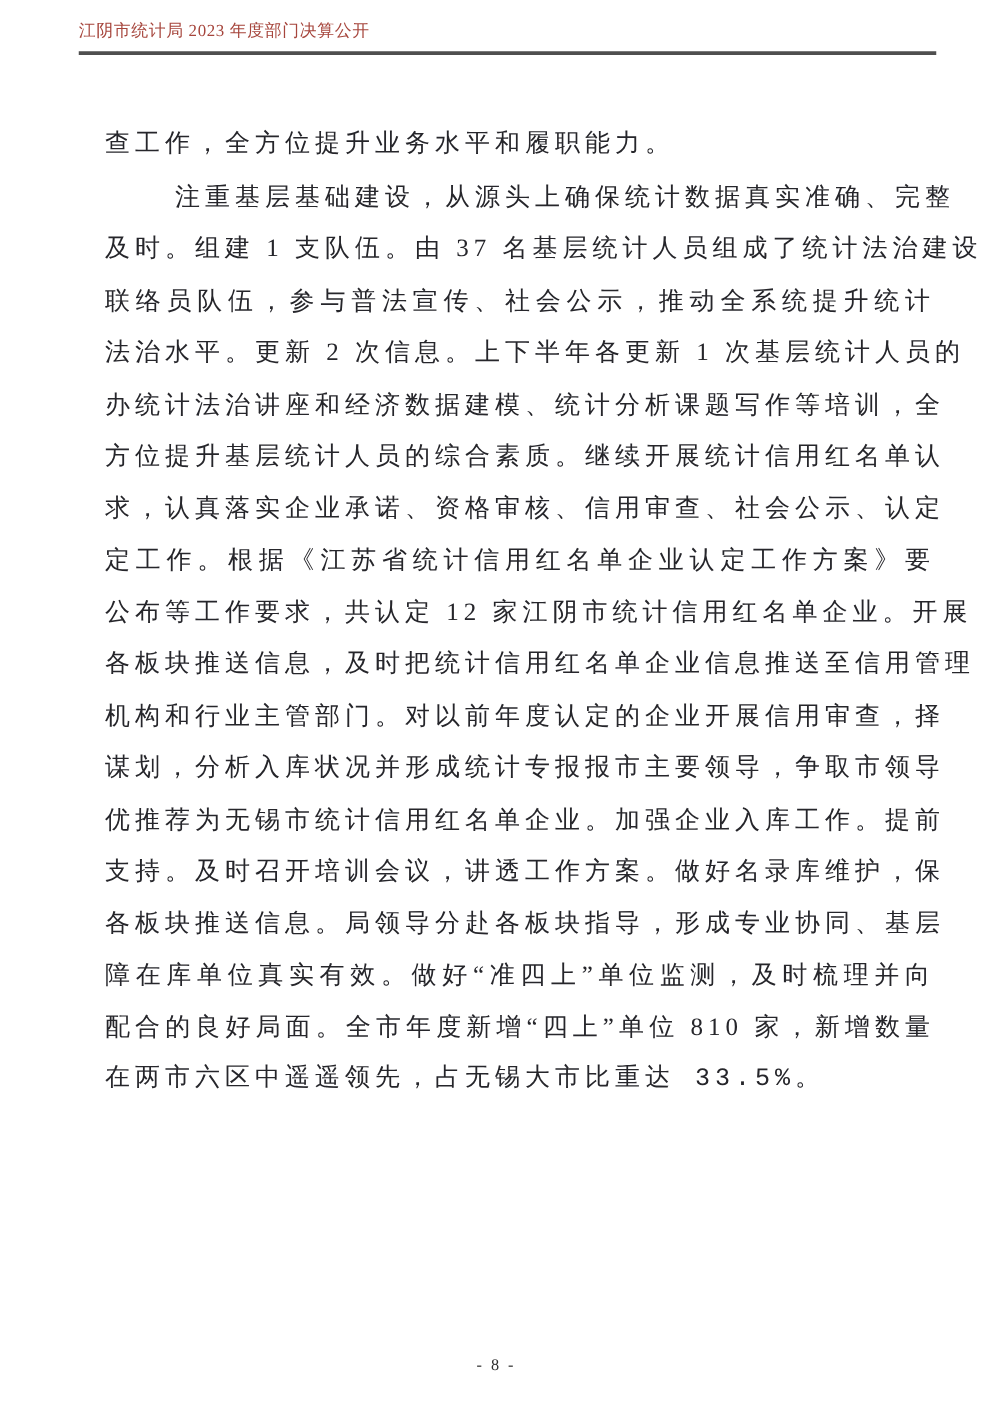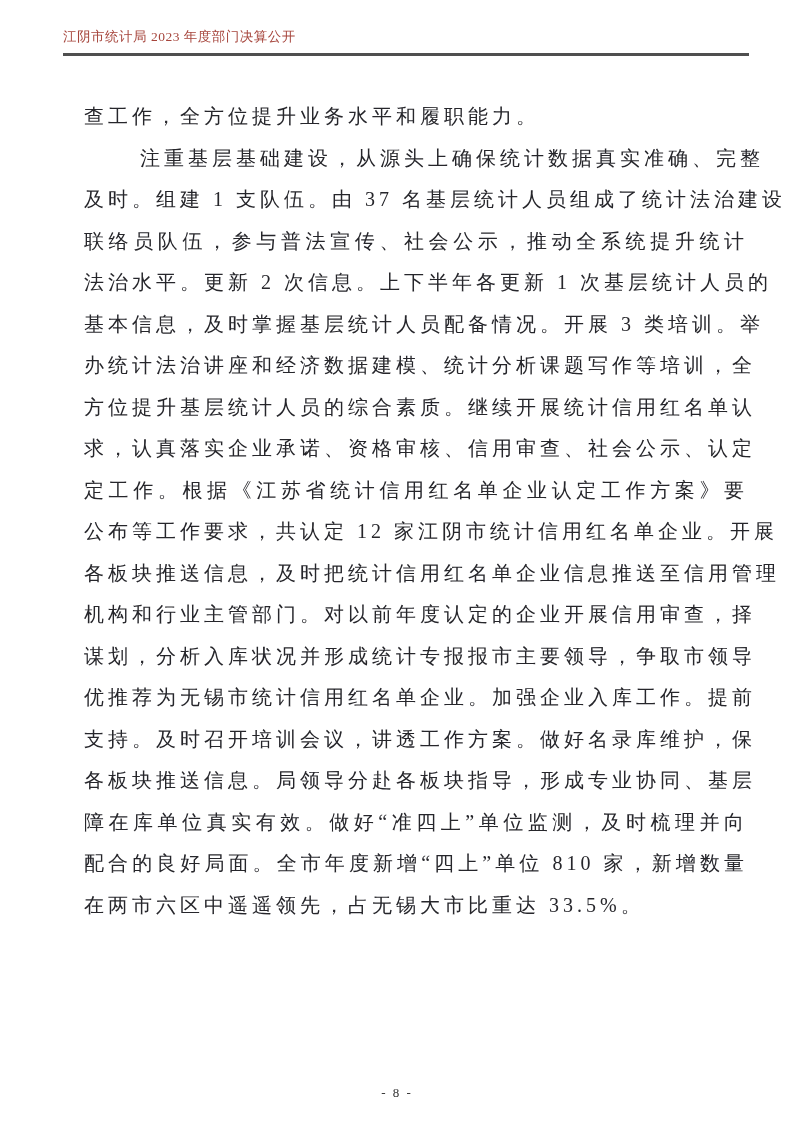--- a/index.html
+++ b/index.html
@@ -19,39 +19,39 @@
   .page-header{
     position:absolute;left:63px;top:16px;width:686px;
     padding-bottom:7px;
     border-bottom:3px solid var(--rule-color);
   }
   .header-title{
     font-size:13.5px;
     color:var(--header-color);
     letter-spacing:0.5px;
     white-space:nowrap;
-    margin-top:12px;
   }
   .doc-body{
     position:absolute;left:84px;top:96px;width:664px;
     color:var(--body-color);
     font-size:20px;
   }
   .line{
     height:41.5px;
     line-height:41.5px;
     letter-spacing:4px;
     text-align:justify;
     text-align-last:justify;
     white-space:nowrap;
     overflow:visible;
   }
   .line-final{
     text-align:right;
     text-align-last:left;
+    font-family:Liberation Mono, monospace;
   }
   .line-indent{
     text-indent:56px;
   }
   .page-footer{
     position:absolute;left:0;bottom:22px;width:100%;
     text-align:center;
   }
   .page-number{
     font-size:13px;
@@ -72,21 +72,20 @@
   <div class="doc-body">
 
   <div>
         <div class="line line-final">查工作，全方位提升业务水平和履职能力。</div>
       </div>
       <div>
         <div class="line line-indent">注重基层基础建设，从源头上确保统计数据真实准确、完整</div>
         <div class="line">及时。组建 1 支队伍。由 37 名基层统计人员组成了统计法治建设</div>
         <div class="line">联络员队伍，参与普法宣传、社会公示，推动全系统提升统计</div>
         <div class="line">法治水平。更新 2 次信息。上下半年各更新 1 次基层统计人员的</div>
-        <div class="line">基本信息，及时掌握基层统计人员配备情况。开展 3 类培训。举</div>
         <div class="line">办统计法治讲座和经济数据建模、统计分析课题写作等培训，全</div>
         <div class="line">方位提升基层统计人员的综合素质。继续开展统计信用红名单认</div>
         <div class="line">求，认真落实企业承诺、资格审核、信用审查、社会公示、认定</div>
         <div class="line">定工作。根据《江苏省统计信用红名单企业认定工作方案》要</div>
         <div class="line">公布等工作要求，共认定 12 家江阴市统计信用红名单企业。开展</div>
         <div class="line">各板块推送信息，及时把统计信用红名单企业信息推送至信用管理</div>
         <div class="line">机构和行业主管部门。对以前年度认定的企业开展信用审查，择</div>
         <div class="line">谋划，分析入库状况并形成统计专报报市主要领导，争取市领导</div>
         <div class="line">优推荐为无锡市统计信用红名单企业。加强企业入库工作。提前</div>
         <div class="line">支持。及时召开培训会议，讲透工作方案。做好名录库维护，保</div>

